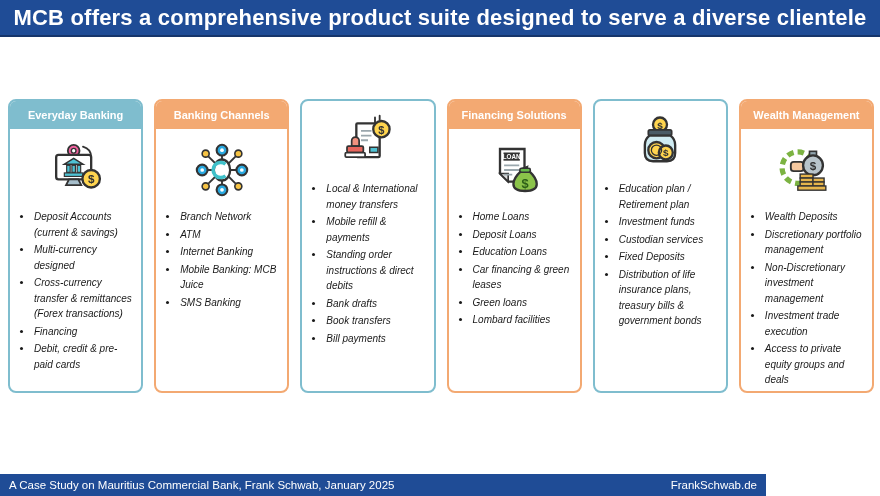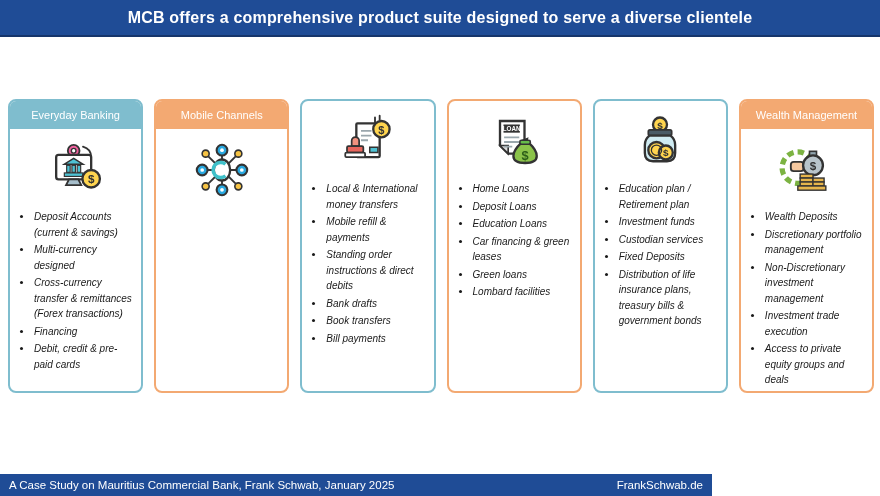--- a/index.html
+++ b/index.html
@@ -15,21 +15,21 @@
     --teal: #7FBDCE;
     --orange: #F3A972;
   }
   .title-bar {
     height: 37px;
     background: var(--navy);
     color: #ffffff;
     display: flex;
     align-items: center;
     justify-content: center;
-    font-size: 16px;
+    font-size: 22px;
     font-weight: 700;
     letter-spacing: 0.2px;
     border-bottom: 2px solid #16356b;
   }
   .cards {
     position: absolute;
     top: 99px;
     left: 0;
     width: 880px;
     display: flex;
@@ -44,21 +44,21 @@
     border: 2px solid;
     overflow: hidden;
     display: flex;
     flex-direction: column;
   }
   .card.teal   { border-color: var(--teal); }
   .card.orange { border-color: var(--orange); }
   .card-header {
     color: #ffffff;
     font-size: 11px;
-    font-weight: 400;
+    font-weight: 700;
     text-align: center;
     padding: 8px 2px;
     line-height: 1.1;
   }
   .card.teal   .card-header { background: var(--teal); }
   .card.orange .card-header { background: var(--orange); }
   .card-body { flex: 1; padding: 8px 6px 4px 6px; }
   .icon-wrap {
     height: 66px;
     display: flex;
@@ -76,21 +76,21 @@
     line-height: 1.55;
     color: #1a1a1a;
     margin-bottom: 2px;
     padding-left: 1px;
     font-style: italic;
   }
   .footer-bar {
     position: absolute;
     left: 0;
     bottom: 0;
-    width: 712px;
+    width: 766px;
     height: 22px;
     background: var(--navy);
     color: #ffffff;
     font-size: 11.5px;
     display: flex;
     align-items: center;
     justify-content: space-between;
     padding: 0 9px;
   }
 </style>
@@ -127,21 +127,21 @@
       <li><span>Deposit Accounts (current &amp; savings)</span></li>
           <li><span>Multi-currency designed</span></li>
           <li><span>Cross-currency transfer &amp; remittances (Forex transactions)</span></li>
           <li><span>Financing</span></li>
           <li><span>Debit, credit &amp; pre-paid cards</span></li>
         </ul>
     </div>
   </section>
 
   <section class="card orange">
-    <div class="card-header">Mobile Channels</div>
+    <div class="card-header">Banking Channels</div>
     <div class="card-body">
       <div class="icon-wrap">
         <svg viewBox="0 0 48 48">
           <g stroke="#333" stroke-width="1.6">
             <line x1="24" y1="24" x2="24" y2="8"></line>
               <line x1="24" y1="24" x2="24" y2="40"></line>
             <line x1="24" y1="24" x2="8" y2="24"></line>
               <line x1="24" y1="24" x2="40" y2="24"></line>
             <line x1="24" y1="24" x2="11" y2="11"></line>
               <line x1="24" y1="24" x2="37" y2="11"></line>
@@ -163,20 +163,28 @@
               <circle cx="41" cy="24" r="1.6"></circle>
           </g>
           <g fill="#F6C344" stroke="#333" stroke-width="1.4">
             <circle cx="10" cy="10" r="3"></circle>
               <circle cx="38" cy="10" r="3"></circle>
             <circle cx="10" cy="38" r="3"></circle>
               <circle cx="38" cy="38" r="3"></circle>
           </g>
         </svg>
       </div>
+      <ul class="items">
+
+      <li><span>Branch Network</span></li>
+          <li><span>ATM</span></li>
+          <li><span>Internet Banking</span></li>
+          <li><span>Mobile Banking: MCB Juice</span></li>
+          <li><span>SMS Banking</span></li>
+        </ul>
     </div>
   </section>
 
   <section class="card teal">
     <div class="card-body">
       <div class="icon-wrap">
         <svg viewBox="0 0 48 48">
           <path d="M30 3 v5 M34 1.5 v3.5" stroke="#333" stroke-width="1.6" stroke-linecap="round"></path>
           <rect x="14" y="8" width="20" height="29" rx="1" fill="#fff" stroke="#333" stroke-width="2"></rect>
           <path d="M18 14.5 h9 M18 18.5 h9 M18 22.5 h6" stroke="#9aa7ad" stroke-width="1.6"></path>
@@ -194,20 +202,21 @@
           <li><span>Mobile refill &amp; payments</span></li>
           <li><span>Standing order instructions &amp; direct debits</span></li>
           <li><span>Bank drafts</span></li>
           <li><span>Book transfers</span></li>
           <li><span>Bill payments</span></li>
         </ul>
     </div>
   </section>
 
   <section class="card orange">
+    <div class="card-header">Financing Solutions</div>
     <div class="card-body">
       <div class="icon-wrap">
         <svg viewBox="0 0 48 48">
           <path d="M12 6 h21 v28 h-14 l-7 -7 z" fill="#fff" stroke="#333" stroke-width="2"></path>
           <path d="M12 27 h7 v7 z" fill="#ddd" stroke="#333" stroke-width="1.4"></path>
           <rect x="15" y="9" width="14" height="7" fill="#333"></rect>
           <text x="22" y="14.6" font-size="5.4" font-weight="bold" text-anchor="middle" fill="#fff">LOAN</text>
           <path d="M15.5 20 h13 M15.5 24 h13 M15.5 28 h7" stroke="#9aa7ad" stroke-width="1.6"></path>
           <path d="M30.5 23 l5 -2 l-1 4" fill="#66BB4A" stroke="#333" stroke-width="1.4"></path>
           <path d="M30 25 q-6.5 6 -6.5 11 q0 6 10 6 q10 0 10 -6 q0 -5 -6.5 -11 z" fill="#8BC34A" stroke="#333" stroke-width="2"></path>

